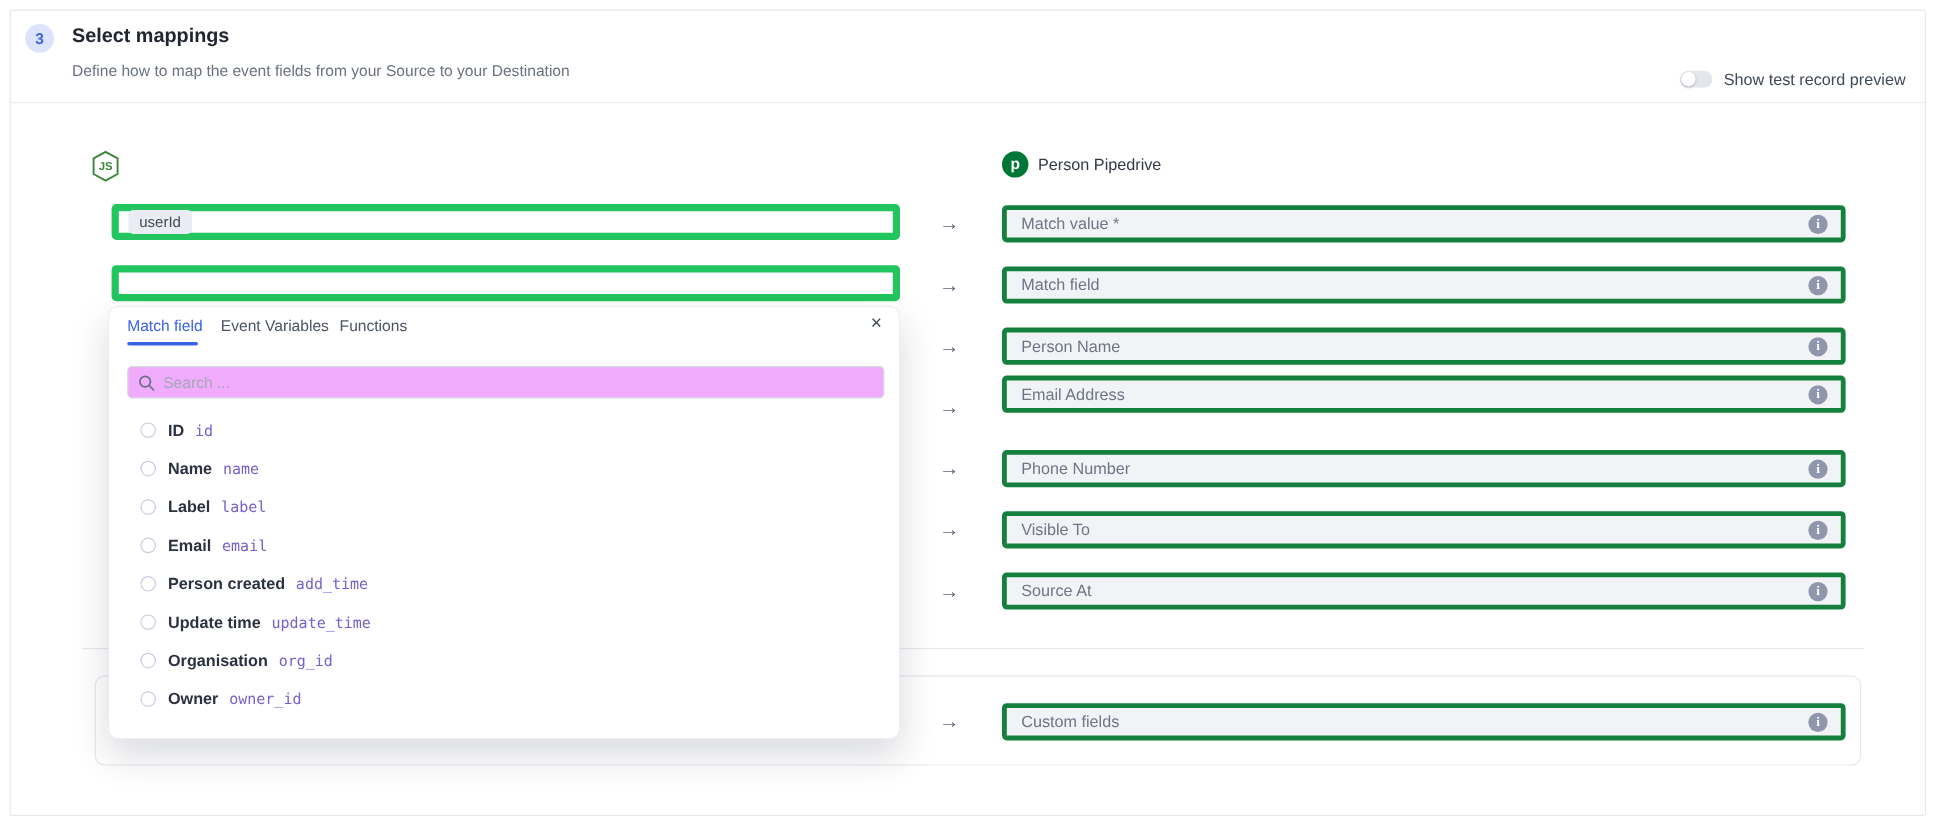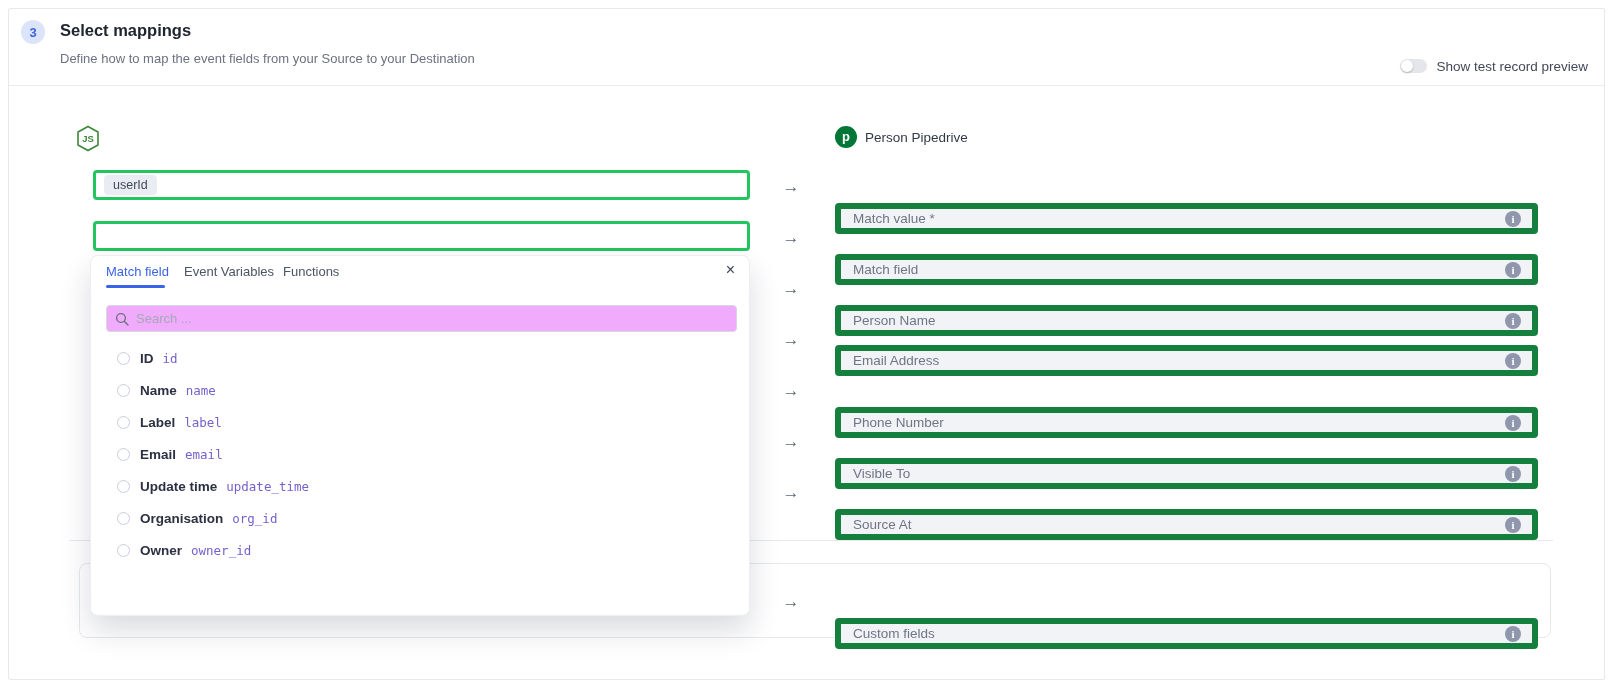--- a/index.html
+++ b/index.html
@@ -24,26 +24,26 @@
 
   
   .src-icon { position:absolute; left:67px; top:116px; }
   .dest-header { position:absolute; left:826px; top:117px; display:flex; align-items:center; gap:8px; }
   .pd-icon { width:22px; height:22px; border-radius:50%; background:#017737; color:#fff;
              font-weight:700; font-size:13px; display:flex; align-items:center; justify-content:center; padding-bottom:2px; }
   .dest-title { font-size:13.5px; color:#333a47; }
 
   
   .src-input { position:absolute; left:84px; width:657px; height:30px; background:#fff;
-               border:3px solid #22c55e; border-radius:4px; display:flex; align-items:center; padding:0 8px; }
+               border:6px solid #22c55e; border-radius:4px; display:flex; align-items:center; padding:0 8px; }
   .chip { background:#e9ecf2; color:#414958; font-size:12.5px; border-radius:4px; padding:3px 9px; }
   .map-arrow { position:absolute; left:770px; width:24px; height:31px; color:#5b6577; font-size:17px;
                display:flex; align-items:center; justify-content:center; }
   .dest-field { position:absolute; left:826px; width:703px; height:31px; background:#f2f3f7;
-                border:6px solid #15803d; border-radius:4px; display:flex; align-items:center; padding:0 12px;margin-top:32px; }
+                border:4px solid #15803d; border-radius:4px; display:flex; align-items:center; padding:0 12px; }
   .dest-field .lbl { font-size:13.5px; color:#6e7585; }
   .info-icon { position:absolute; right:11px; top:50%; transform:translateY(-50%);
                width:16px; height:16px; border-radius:50%; background:#9097ac; color:#fff;
                font-size:11px; font-weight:700; font-family:"Liberation Serif", serif;
                display:flex; align-items:center; justify-content:center; }
 
   .section-divider { position:absolute; left:60px; top:531px; width:1484px; height:1px; background:#e6e8ec; }
   .custom-card { position:absolute; left:70px; top:554px; width:1472px; height:75px;
                  border:1px solid #e6e8ec; border-radius:8px; background:#fff; }
 
@@ -177,20 +177,25 @@
           <span class="opt-label">Label</span>
           <span class="opt-code">label</span>
         </div>
         <div class="dd-option">
           <span class="radio"></span>
           <span class="opt-label">Email</span>
           <span class="opt-code">email</span>
         </div>
         <div class="dd-option">
           <span class="radio"></span>
+          <span class="opt-label">Person created</span>
+          <span class="opt-code">add_time</span>
+        </div>
+        <div class="dd-option">
+          <span class="radio"></span>
           <span class="opt-label">Update time</span>
           <span class="opt-code">update_time</span>
         </div>
         <div class="dd-option">
           <span class="radio"></span>
           <span class="opt-label">Organisation</span>
           <span class="opt-code">org_id</span>
         </div>
         <div class="dd-option">
           <span class="radio"></span>

